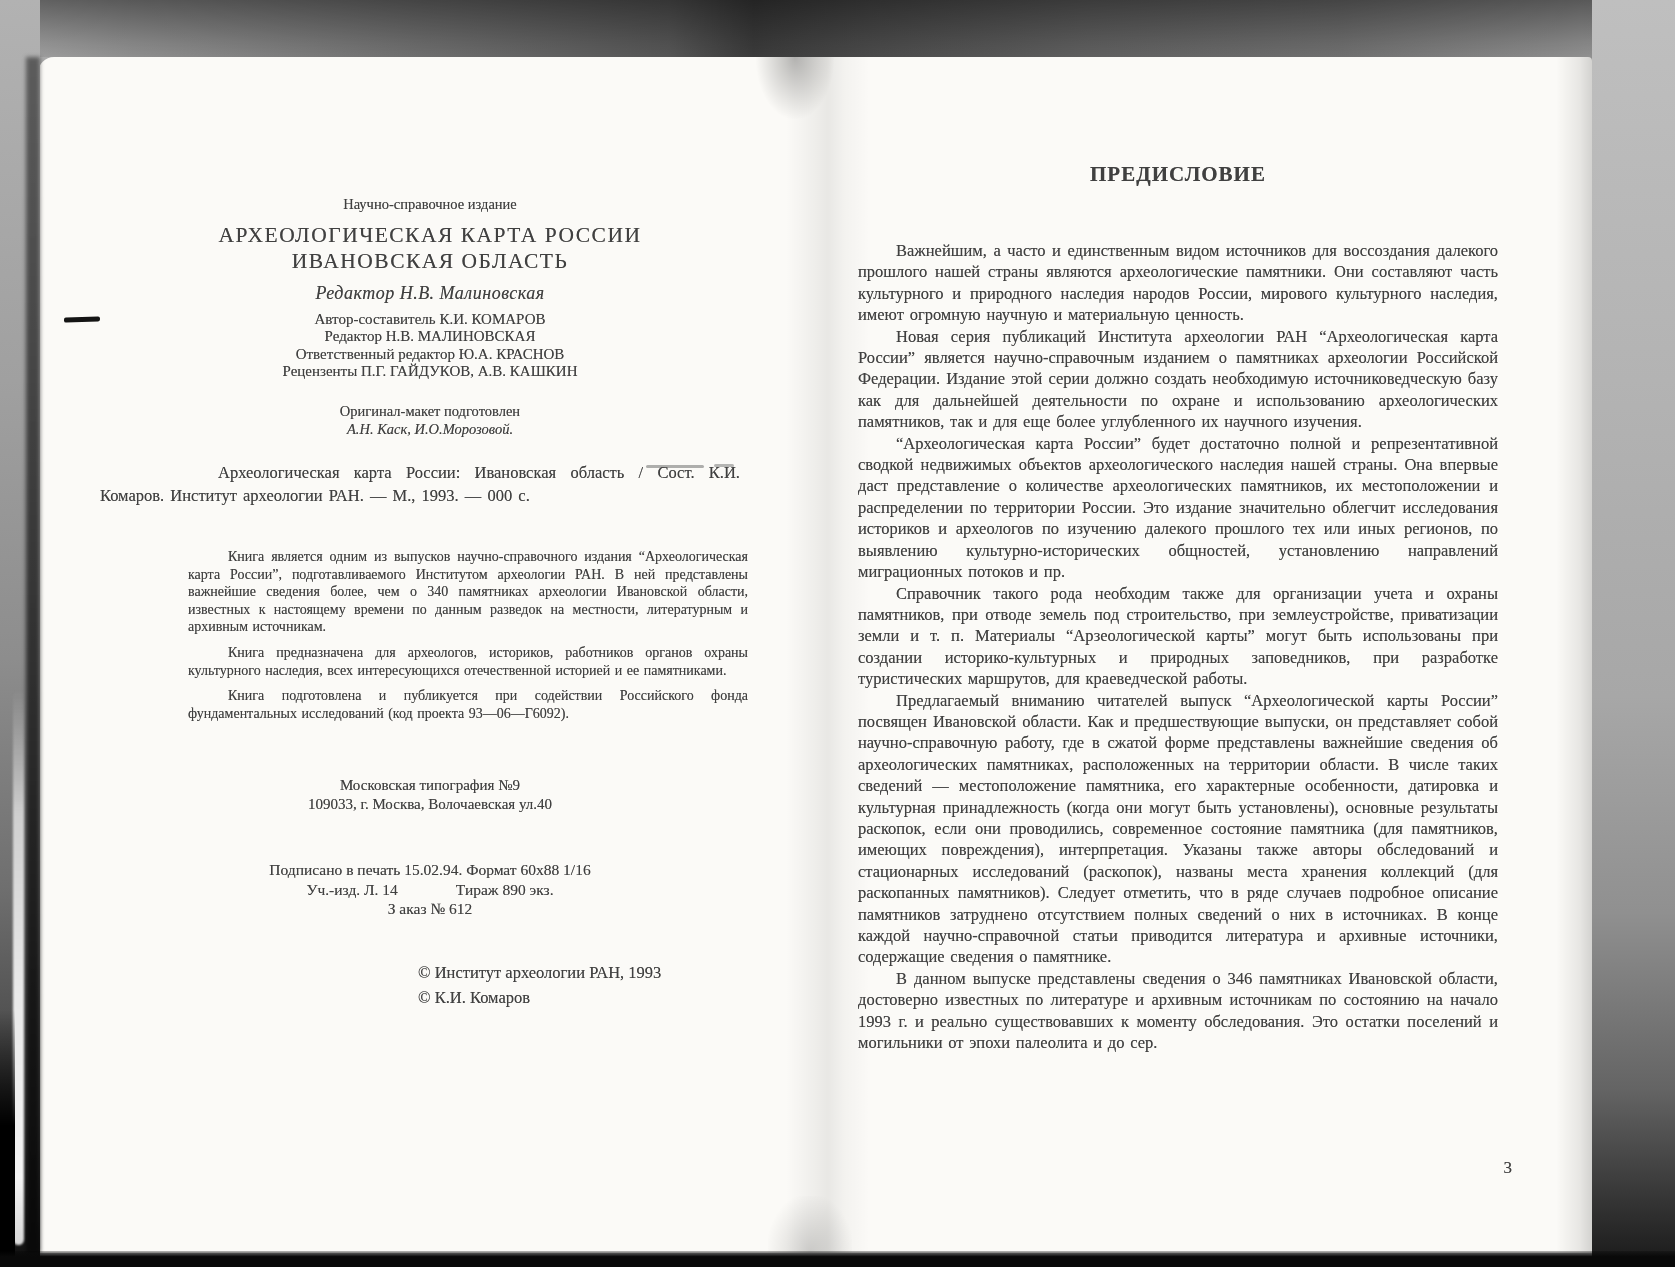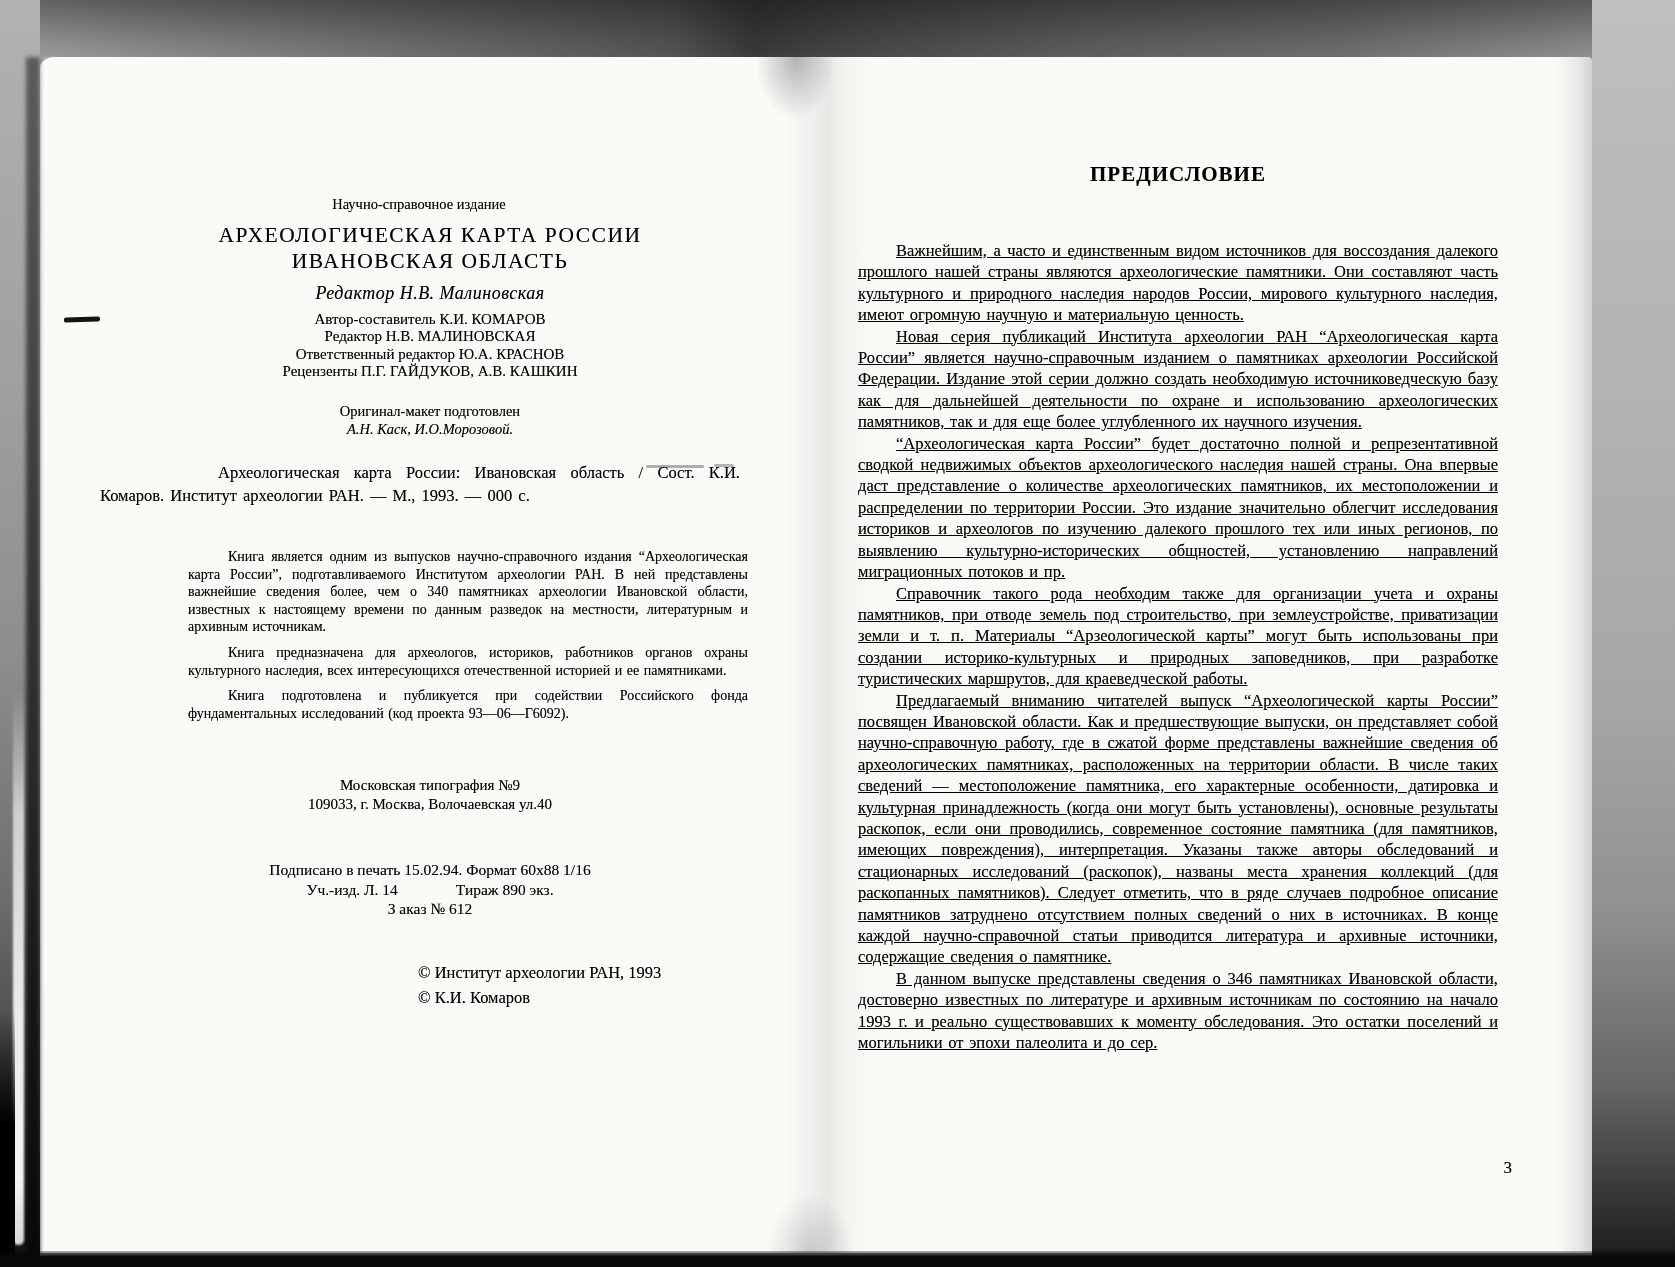--- a/index.html
+++ b/index.html
@@ -68,42 +68,42 @@
   }
   .mark-smudge-a{
     position:absolute; left:646px; top:465px; width:58px; height:3px;
     background:#6f6f6f; opacity:.55; border-radius:2px;
   }
   .mark-smudge-b{
     position:absolute; left:714px; top:464px; width:20px; height:3px;
     background:#6f6f6f; opacity:.5; border-radius:2px;
   }
   
-  .t{ position:absolute; color:#000000; text-shadow:0 0 .4px rgba(20,20,20,.45); }
+  .t{ position:absolute; color:#404040; text-shadow:0 0 .4px rgba(20,20,20,.45); }
   .center{ text-align:center; }
   .just{ text-align:justify; }
 
   
-  .edition-note{ left:84px; top:196px; width:670px; font-size:14.5px; }
+  .edition-note{ left:95px; top:196px; width:670px; font-size:14.5px; }
   .book-title{ left:95px; top:222px; width:670px; font-size:21.5px; line-height:26px; letter-spacing:1.5px; }
   .editor-line{ left:95px; top:283px; width:670px; font-size:18px; font-style:italic; letter-spacing:.5px; }
   .credits{ left:95px; top:311px; width:670px; font-size:15px; line-height:17.4px; }
   .layout-note{ left:95px; top:402px; width:670px; font-size:14.5px; line-height:18px; }
   .layout-note .it{ font-style:italic; }
   .biblio{ left:100px; top:461px; width:640px; font-size:16.5px; line-height:23px; text-indent:118px; word-spacing:2px; }
   .annotation{ left:180px; top:540px; width:576px; font-size:14px; line-height:17.6px; word-spacing:1px; }
   .annotation p{ margin:8px; text-indent:40px; }
   .imprint{ left:95px; top:776px; width:670px; font-size:15px; line-height:19.4px; }
   .printinfo{ left:95px; top:860px; width:670px; font-size:15.5px; line-height:19.6px; }
   .printinfo .gap{ display:inline-block; width:58px; }
   .copyright{ left:418px; top:961px; width:420px; font-size:16.5px; line-height:24.5px; }
 
   
   .preface-heading{ left:858px; top:162px; width:640px; font-size:21px; font-weight:bold; letter-spacing:1px; }
-  .preface-body{ left:858px; top:240px; width:640px; font-size:16.5px; line-height:21.4px; word-spacing:1.6px;text-decoration:underline; }
+  .preface-body{ left:858px; top:240px; width:640px; font-size:16.5px; line-height:21.4px; word-spacing:1.6px; }
   .preface-body p{ margin:0; text-indent:38px; }
   .page-number{ left:1452px; top:1158px; width:60px; font-size:17px; text-align:right; }
 </style>
 </head>
 <body>
 
 <div id="scan">
 
   <div class="top-shadow"></div>
   <div class="spread"></div>

